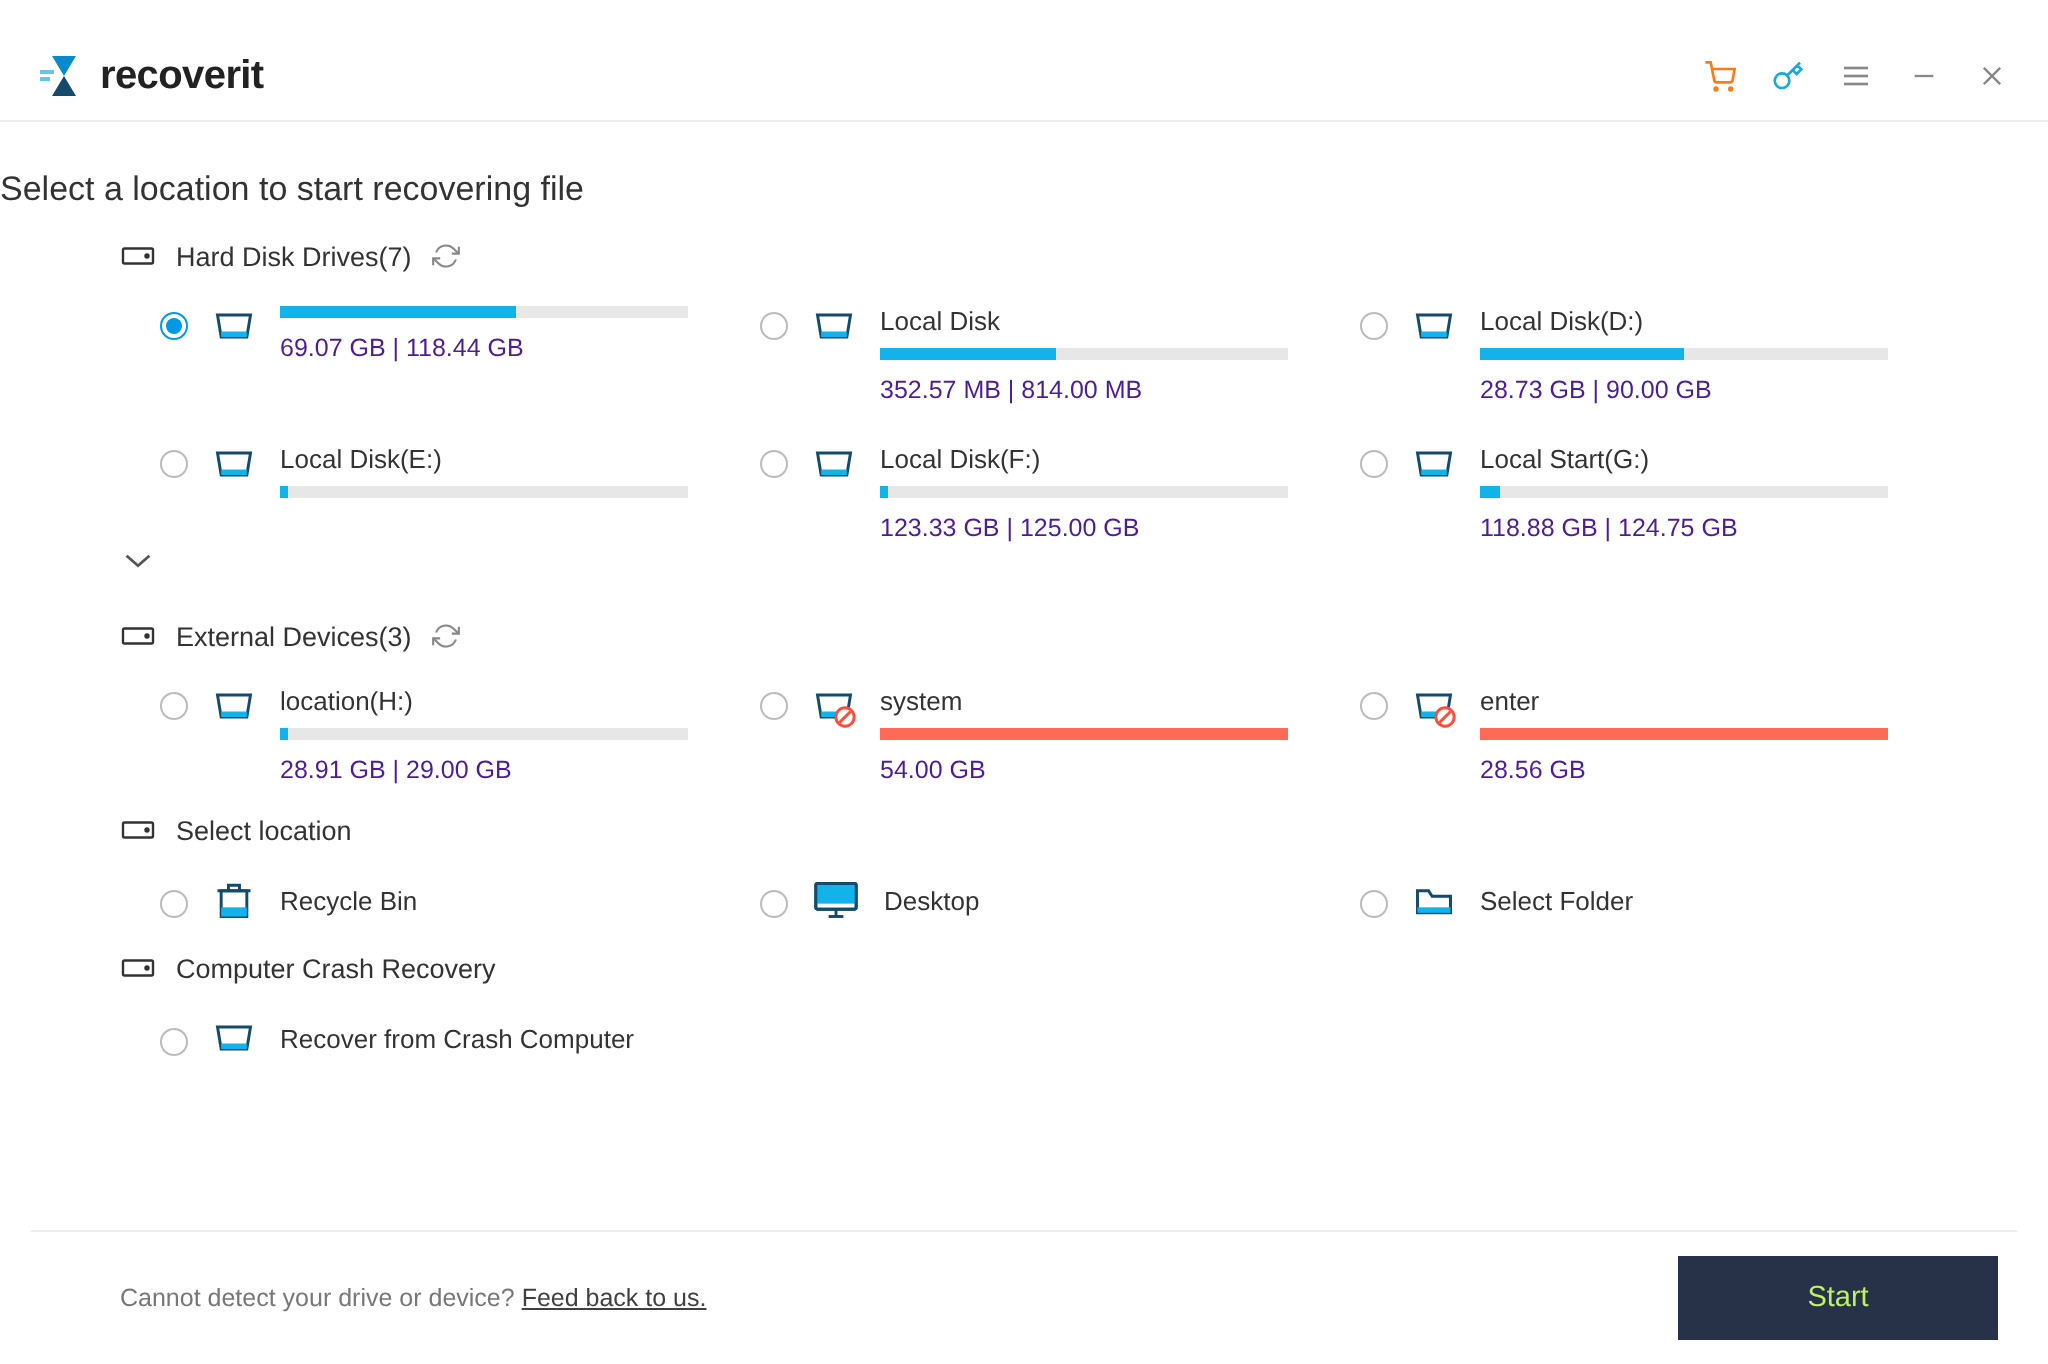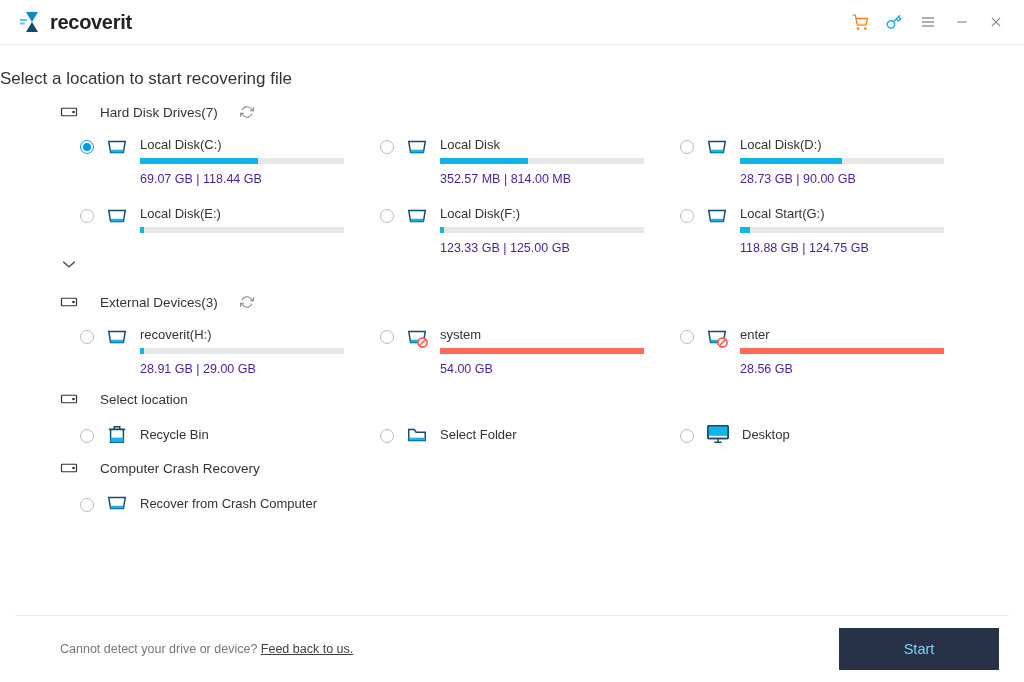--- a/index.html
+++ b/index.html
@@ -1,45 +1,45 @@
 <!DOCTYPE html>
 <html><head>
 <meta charset="utf-8">
 <style>
 * { box-sizing: border-box; margin: 0; padding: 0; }
 body { width: 1024px; height: 682px; font-family: -apple-system, "Segoe UI", Arial, sans-serif; background: #fff; color: #333; overflow: hidden; font-size: 13px; }
-.header { display: flex; align-items: center; justify-content: space-between; padding: 10px 20px 10px 20px; border-bottom: 1px solid #eee; }
+.header { display: flex; align-items: center; justify-content: space-between; padding: 10px 20px 10px 20px; border-bottom: 1px solid #eee; margin-top: 16px; }
 .logo { display: flex; align-items: center; gap: 6px; }
 .logo-text { font-size: 20px; font-weight: 600; color: #222; letter-spacing: -0.3px; }
 .hdr-icons { display: flex; align-items: center; gap: 18px; }
 .hdr-icons .ic { width: 16px; height: 16px; display: flex; align-items: center; justify-content: center; color: #888; }
 .title { text-align: left; font-size: 17px; color: #333; padding: 24px 0 14px; }
 .content { padding: 0 60px; }
 .section { margin-bottom: 14px; }
-.sec-head { display: flex; align-items: center; gap: 22px; font-size: 13.5px; color: #333; margin-bottom: 16px; }
+.sec-head { display: flex; align-items: center; gap: 10px; font-size: 13.5px; color: #333; margin-bottom: 16px; }
 .grid { display: grid; grid-template-columns: 1fr 1fr 1fr; column-gap: 16px; row-gap: 20px; padding-left: 20px; }
 .item { display: flex; align-items: flex-start; gap: 12px; }
 .radio { appearance: none; width: 14px; height: 14px; border: 1.5px solid #bbb; border-radius: 50%; margin-top: 3px; flex-shrink: 0; position: relative; cursor: pointer; }
 .radio:checked { border-color: #0099e5; }
 .radio:checked::after { content: ""; position: absolute; inset: 2px; border-radius: 50%; background: #0099e5; }
 .drive-icon { flex-shrink: 0; margin-top: -1px; }
 .drive-body { flex: 1; min-width: 0; padding-right: 20px; }
 .drive-name { font-size: 13px; color: #333; margin-bottom: 6px; }
 .bar { height: 6px; background: #e7e7e7; position: relative; margin-bottom: 8px; }
 .bar-fill { position: absolute; inset: 0 auto 0 0; }
 .bar-fill.blue { background: #12b3ea; }
 .bar-fill.red { background: #ff6a57; }
 .drive-stats { font-size: 12.5px; color: #4c1d95; }
 .expand { text-align: center; padding: 4px 0 10px; color: #555; }
 .simple-item { display: flex; align-items: center; gap: 12px; }
 .simple-item .lbl { font-size: 13px; color: #333; }
 .footer { position: absolute; left: 15px; right: 15px; bottom: 0; border-top: 1px solid #eee; display: flex; align-items: center; justify-content: space-between; padding: 12px 10px 12px 45px; background:#fff; }
 .footer-text { font-size: 12.5px; color: #777; }
 .footer-text a { color: #404040; text-decoration: underline; }
-.start-btn { background: #273147; color: #7dd3fc; border: none; width: 160px; height: 42px; font-size: 14.5px; cursor: pointer; }
+.start-btn { background: #273147; color: #bef264; border: none; width: 160px; height: 42px; font-size: 14.5px; cursor: pointer; }
 svg { display: block; }
 </style>
 </head>
 <body>
 
 <div class="header">
   <div class="logo">
     <svg width="24" height="24" viewBox="0 0 24 24">
       <path d="M6 2 L18 2 L12 12 Z" fill="#0a8acb"></path>
       <path d="M6 22 L18 22 L12 12 Z" fill="#144a6b"></path>
@@ -102,21 +102,20 @@
     <div class="grid" id="hdd-grid">
         <div class="item">
           <input type="radio" name="sel" class="radio" checked="" style="">
           <span class="drive-icon">
             <svg width="22" height="22" viewBox="0 0 24 24" fill="none">
               <path d="M3 6 L21 6 L19 18 L5 18 Z" stroke="#144a6b" stroke-width="1.6" fill="#fff"></path>
               <rect x="5" y="15" width="14" height="3" fill="#12b3ea"></rect>
             </svg>
           </span>
           <div class="drive-body">
-            <div class="drive-name">Local Disk(C:)</div>
             <div class="bar">
               <div class="bar-fill blue" style="width:58%"></div>
             </div>
             <div class="drive-stats">69.07  GB | 118.44  GB</div>
           </div>
         </div>
         <div class="item">
           <input type="radio" name="sel" class="radio" style="">
           <span class="drive-icon">
             <svg width="22" height="22" viewBox="0 0 24 24" fill="none">
@@ -219,21 +218,21 @@
     <div class="grid" id="ext-grid">
         <div class="item">
           <input type="radio" name="sel" class="radio" style="">
           <span class="drive-icon">
             <svg width="22" height="22" viewBox="0 0 24 24" fill="none">
               <path d="M3 6 L21 6 L19 18 L5 18 Z" stroke="#144a6b" stroke-width="1.6" fill="#fff"></path>
               <rect x="5" y="15" width="14" height="3" fill="#12b3ea"></rect>
             </svg>
           </span>
           <div class="drive-body">
-            <div class="drive-name">recoverit(H:)</div>
+            <div class="drive-name">location(H:)</div>
             <div class="bar">
               <div class="bar-fill blue" style="width:2%"></div>
             </div>
             <div class="drive-stats">28.91  GB | 29.00  GB</div>
           </div>
         </div>
         <div class="item">
           <input type="radio" name="sel" class="radio" style="">
           <span class="drive-icon">
             <svg width="22" height="22" viewBox="0 0 24 24" fill="none">
@@ -285,44 +284,44 @@
           <input type="radio" name="sel" class="radio" style="">
           <span class="drive-icon">
             <svg width="22" height="22" viewBox="0 0 24 24" fill="none" stroke="#144a6b" stroke-width="1.6">
               <rect x="5" y="7" width="14" height="14"></rect>
               <path d="M3 7h18"></path>
               <path d="M9 7V4h6v3"></path>
               <rect x="5" y="16" width="14" height="5" fill="#12b3ea" stroke="none"></rect>
             </svg>
           </span>
           <span class="lbl">Recycle Bin</span>
-        </div>
-        <div class="simple-item">
-          <input type="radio" name="sel" class="radio" style="">
-          <span class="drive-icon">
-            <svg width="22" height="22" viewBox="0 0 24 24" fill="none" stroke="#144a6b" stroke-width="1.6">
-              <path d="M3 7h6l2 3h10v9H3z"></path>
-              <rect x="3" y="16" width="18" height="3" fill="#12b3ea" stroke="none"></rect>
-            </svg>
-          </span>
-          <span class="lbl">Select Folder</span>
         </div>
         <div class="simple-item">
           <input type="radio" name="sel" class="radio" style="">
           <span class="drive-icon">
             <svg width="24" height="22" viewBox="0 0 26 24" fill="none" stroke="#144a6b" stroke-width="1.6">
               <rect x="2" y="3" width="22" height="14" rx="1"></rect>
               <rect x="2" y="3" width="22" height="11" fill="#12b3ea" stroke="none"></rect>
               <rect x="2" y="3" width="22" height="14" rx="1"></rect>
               <line x1="9" y1="21" x2="17" y2="21"></line>
               <line x1="13" y1="17" x2="13" y2="21"></line>
             </svg>
           </span>
           <span class="lbl">Desktop</span>
         </div>
+        <div class="simple-item">
+          <input type="radio" name="sel" class="radio" style="">
+          <span class="drive-icon">
+            <svg width="22" height="22" viewBox="0 0 24 24" fill="none" stroke="#144a6b" stroke-width="1.6">
+              <path d="M3 7h6l2 3h10v9H3z"></path>
+              <rect x="3" y="16" width="18" height="3" fill="#12b3ea" stroke="none"></rect>
+            </svg>
+          </span>
+          <span class="lbl">Select Folder</span>
+        </div>
       </div>
   </div>
 
   <div class="section">
     <div class="sec-head">
       <svg width="18" height="18" viewBox="0 0 24 24" fill="none" stroke="#333" stroke-width="1.6">
           <rect x="2" y="7" width="20" height="10" rx="1"></rect>
           <circle cx="18" cy="12" r="1" fill="#333"></circle>
         </svg>
       <span>Computer Crash Recovery</span>

